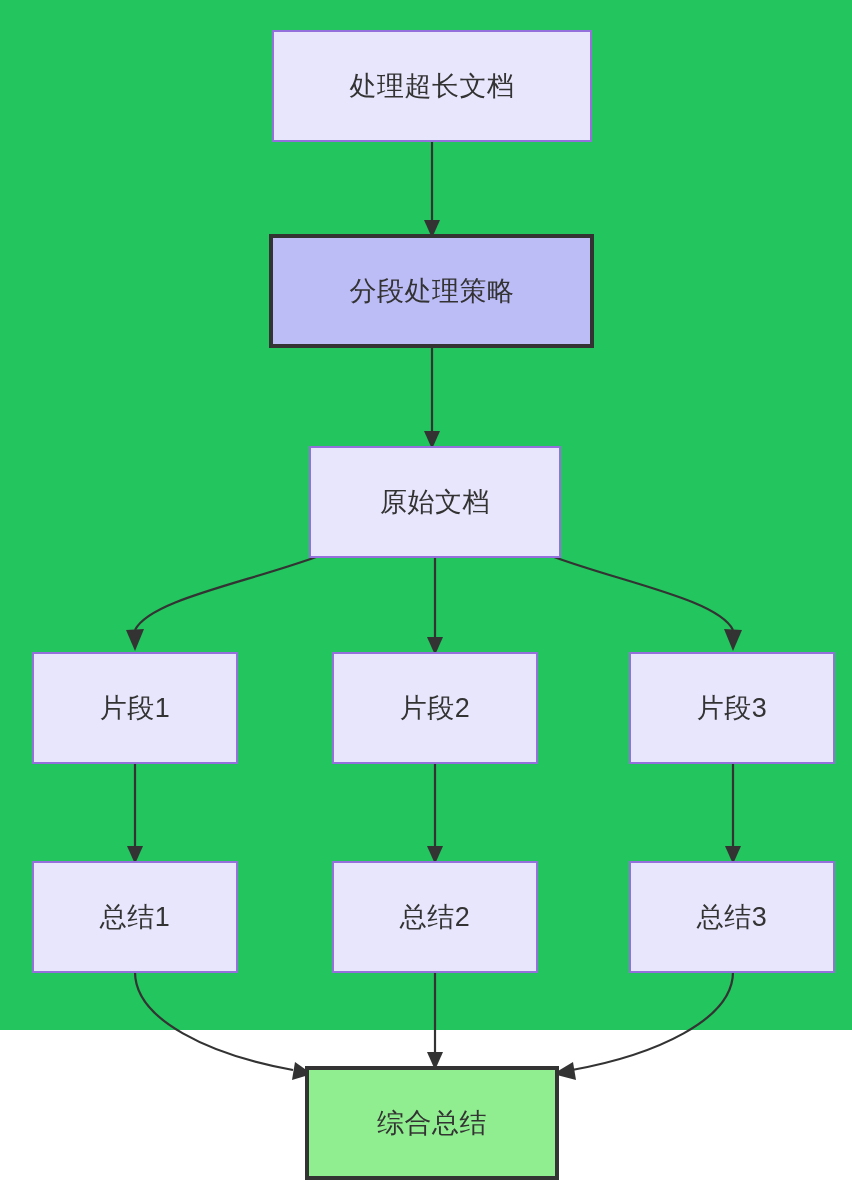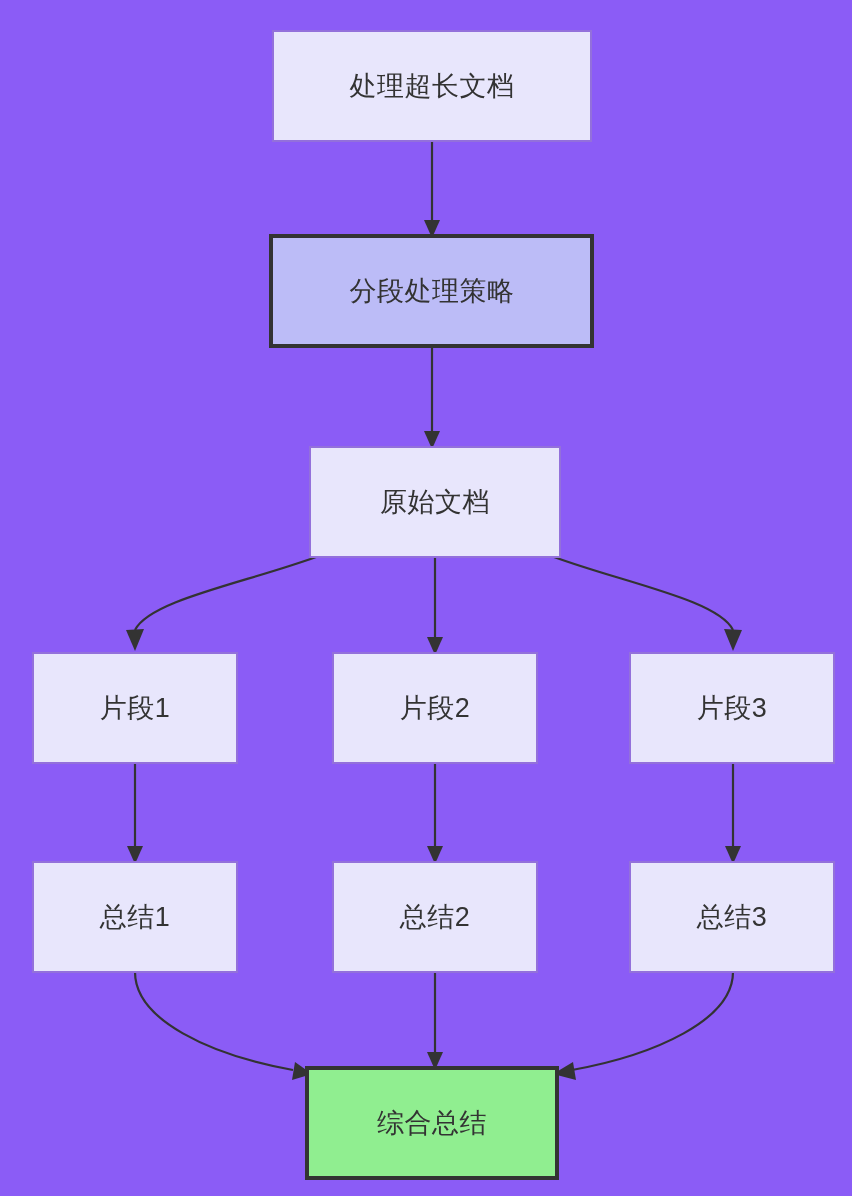--- a/index.html
+++ b/index.html
@@ -9,22 +9,22 @@
   }
   body {
     width: 852px;
     height: 1196px;
     font-family: "Liberation Sans", "DejaVu Sans", sans-serif;
     overflow: hidden;
   }
   #flowchart-root {
     position: relative;
     width: 852px;
-    height: 1196px;
-    background: #8b5cf6;
+    height: 1030px;
+    background: #22c55e;
   }
   svg#flow-svg {
     position: absolute;
     left: 0;
     top: 0;
     width: 852px;
     height: 1196px;
     display: block;
   }
   .node-rect {

